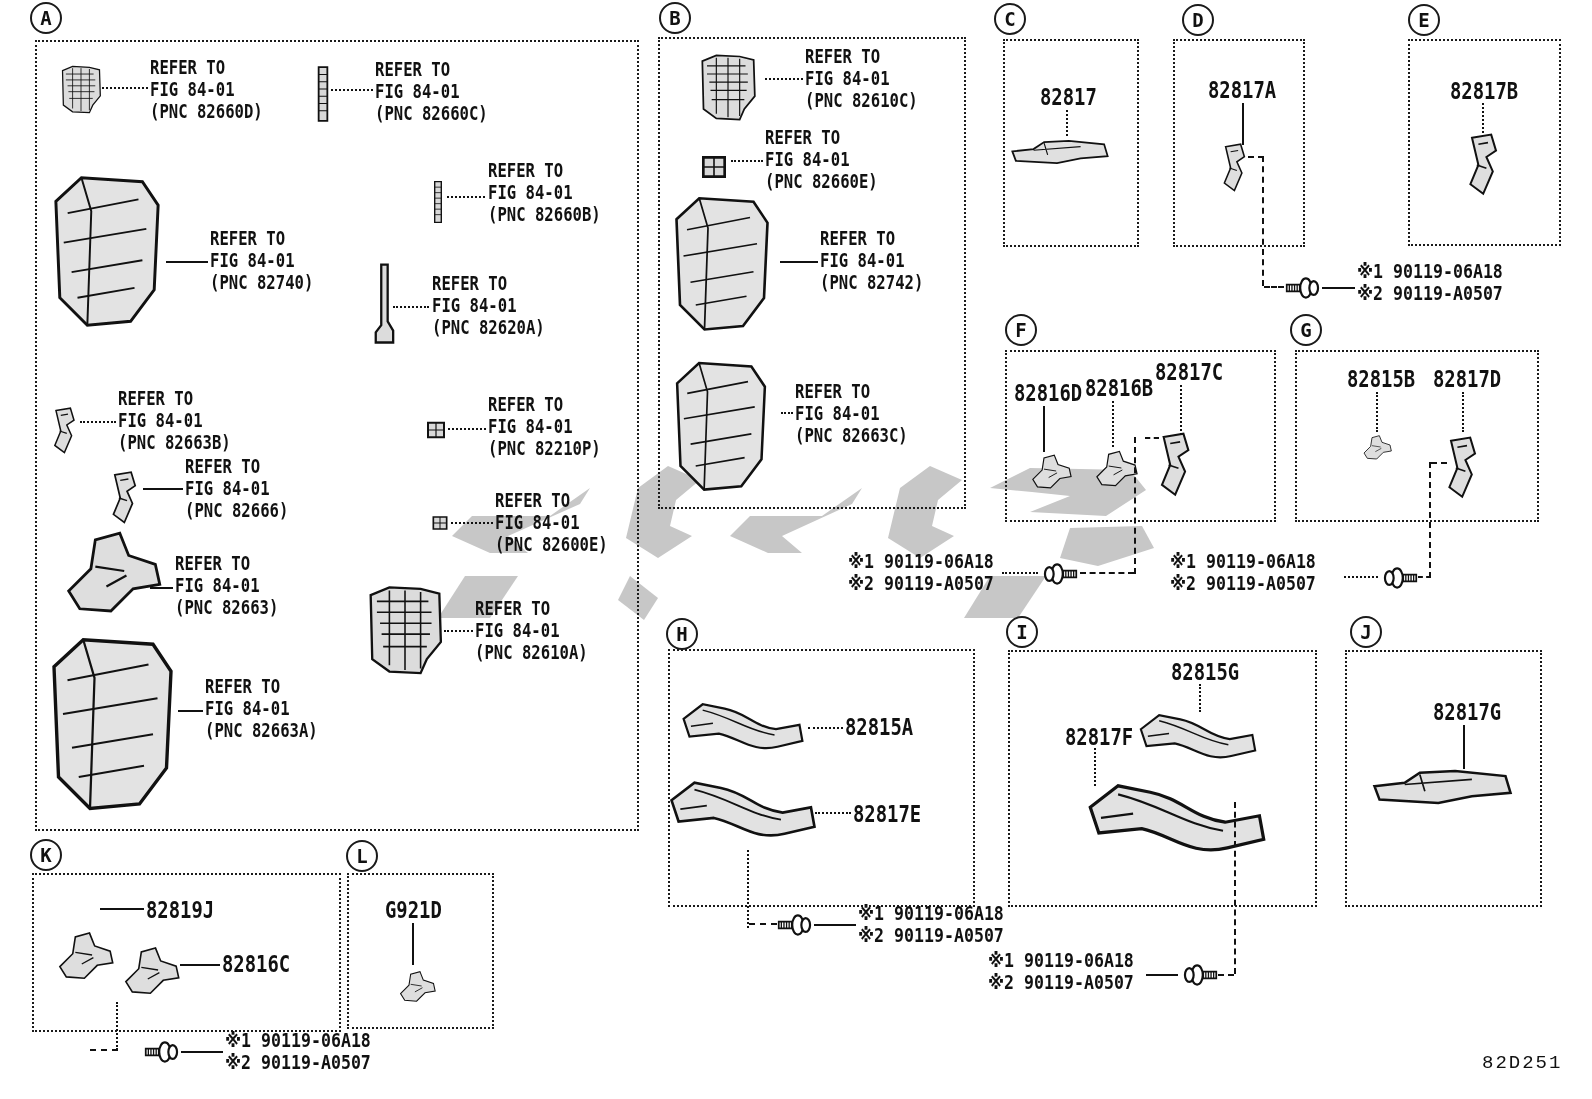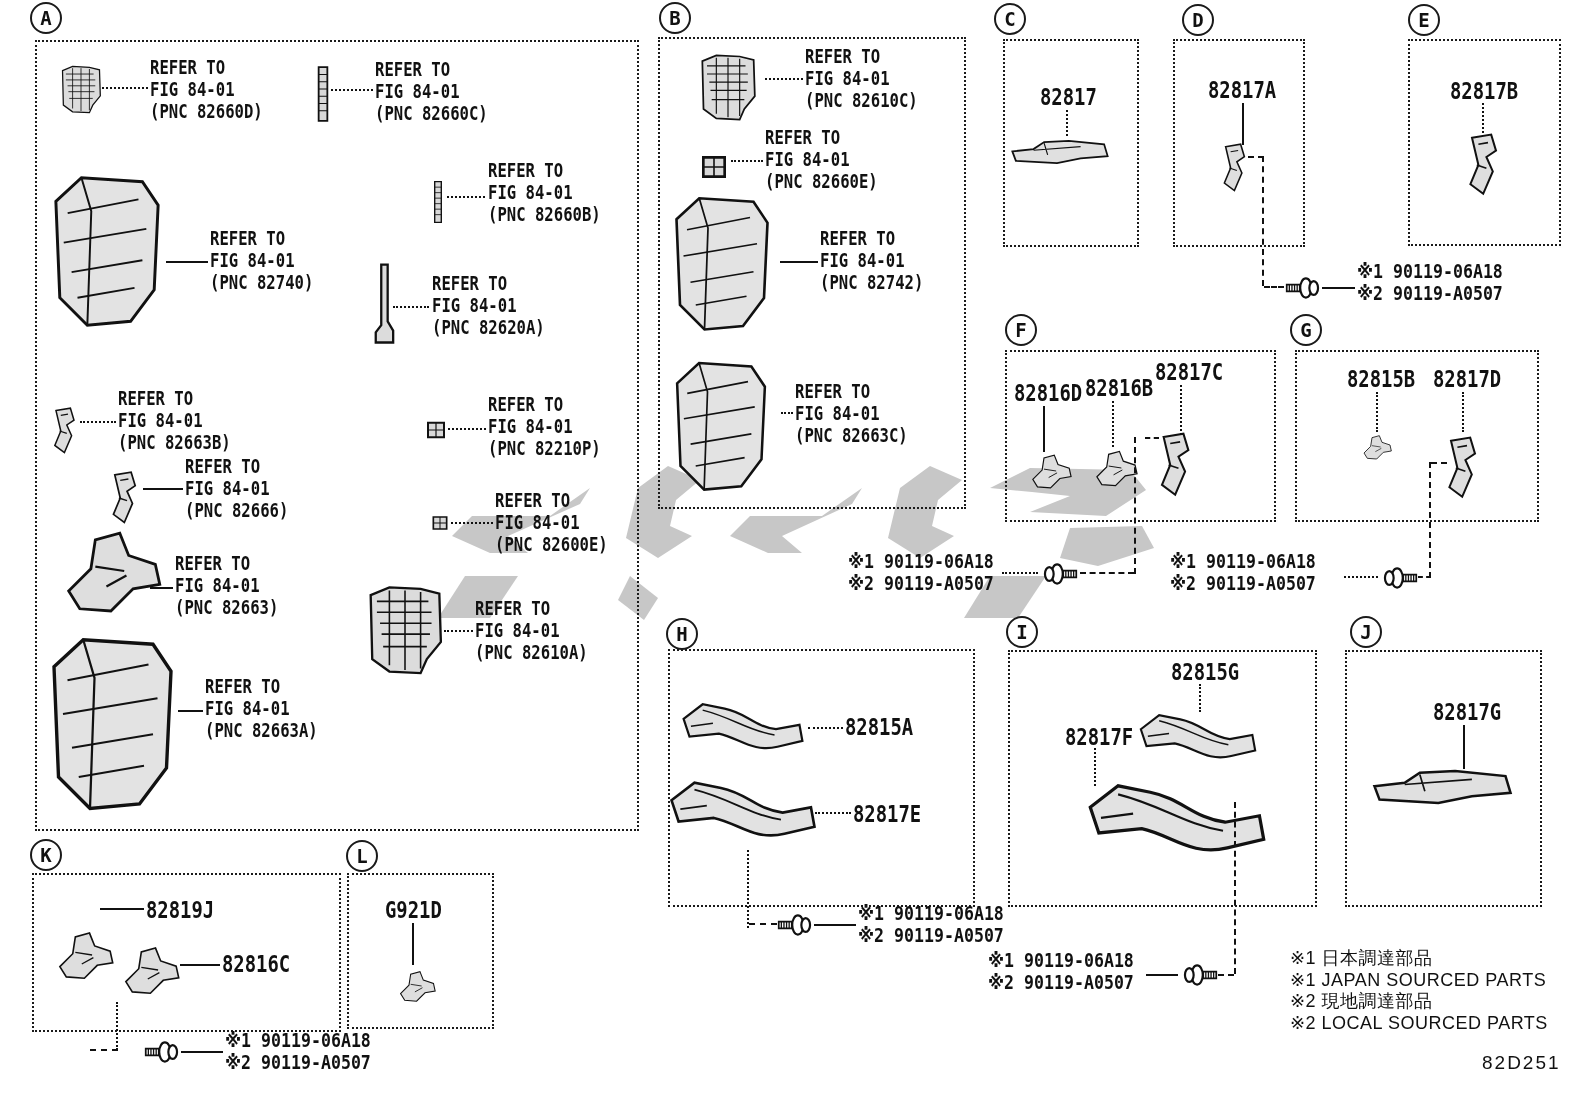--- a/index.html
+++ b/index.html
@@ -17,21 +17,21 @@
   .lh{position:absolute;height:0;border-top:2px dotted #111;}
   .lhs{position:absolute;height:0;border-top:2px solid #111;}
   .lv{position:absolute;width:0;border-left:2px dotted #111;}
   .lvs{position:absolute;width:0;border-left:2px solid #111;}
   .dh{position:absolute;height:0;border-top:2px dashed #111;}
   .dv{position:absolute;width:0;border-left:2px dashed #111;}
   .dvd{position:absolute;width:0;border-left:2px dotted #111;}
   .part{position:absolute;}
   .legend{position:absolute;font-family:"Liberation Sans","DejaVu Sans",sans-serif;
           font-size:18px;line-height:21.5px;letter-spacing:.5px;color:#111;white-space:nowrap;}
-  .code{position:absolute;font-family:Liberation Sans, sans-serif;
+  .code{position:absolute;font-family:Liberation Mono, monospace;
         font-size:19px;letter-spacing:2px;color:#111;}
   .wm{position:absolute;left:430px;top:408px;}
 </style>
 </head>
 <body>
 
 <div id="canvas">
 
   <svg width="0" height="0" style="position:absolute">
     <defs>
@@ -447,21 +447,15 @@
     <div>※1 90119-06A18</div>
     <div>※2 90119-A0507</div>
   </div>
 
   <div class="pn" style="left:385px;top:899px">G921D</div>
   <div class="lvs" style="left:412px;top:923px;height:42px"></div>
   <svg class="part" style="left:398px;top:962px" width="38" height="48">
       <use href="#s-bracket"></use>
     </svg>
 
-  <div class="legend" style="left:1290px;top:948px">
-    <div>※1 日本調達部品</div>
-    <div>※1 JAPAN SOURCED PARTS</div>
-    <div>※2 現地調達部品</div>
-    <div>※2 LOCAL SOURCED PARTS</div>
-  </div>
   <div class="code" style="left:1482px;top:1052px">82D251</div>
 
 </div>
 
 </body></html>

